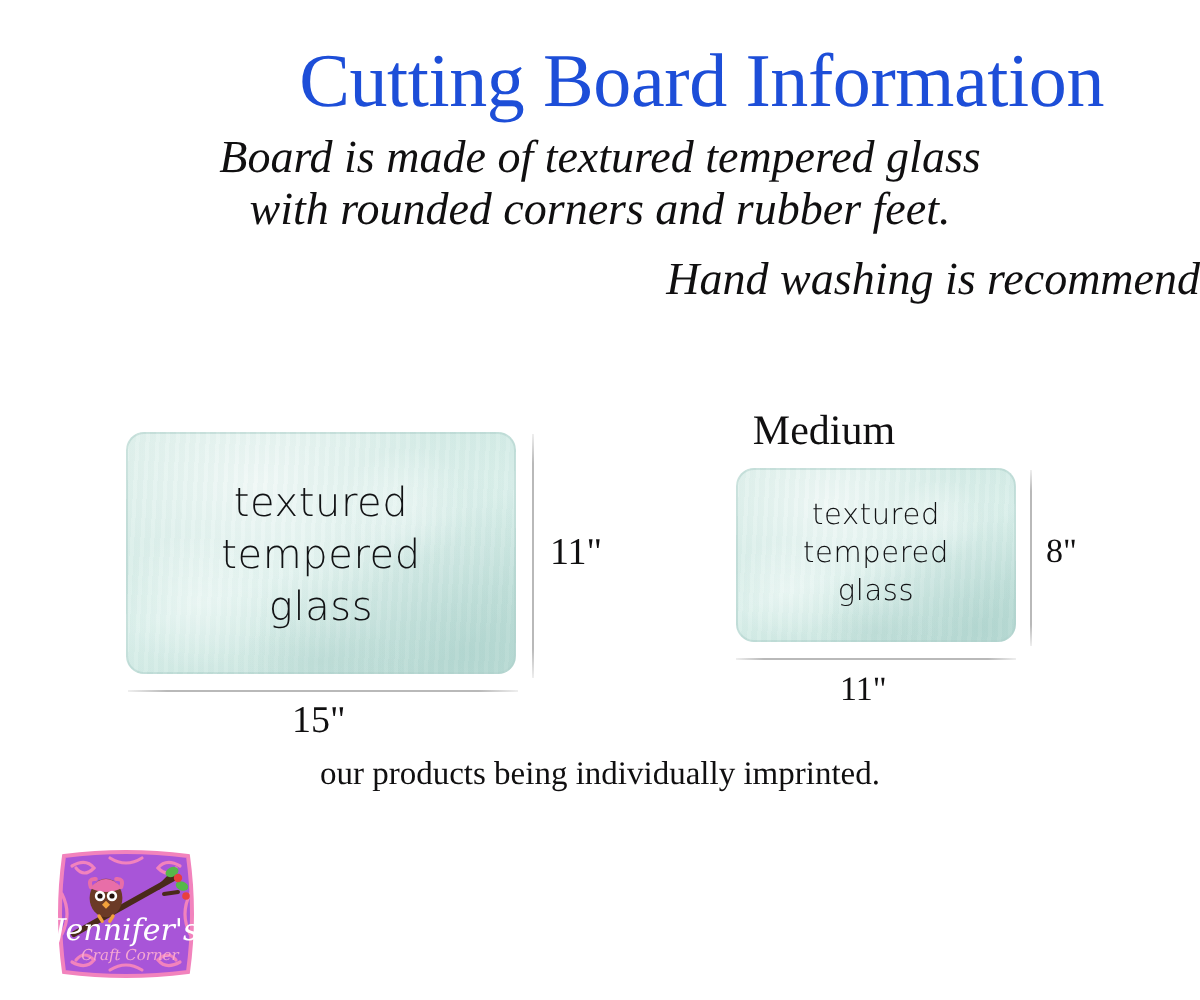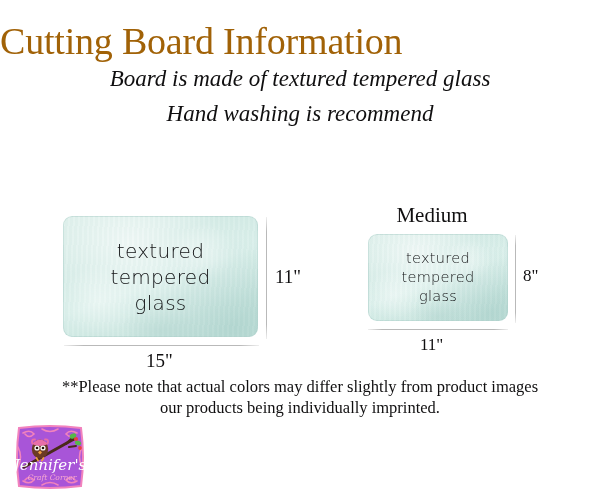--- a/index.html
+++ b/index.html
@@ -22,42 +22,42 @@
     height: 500px;
     background: #ffffff;
   }
 
   
   .page-title {
     position: absolute;
     left: 0;
     top: 20px;
     width: 552px;
-    text-align: left;
+    text-align: right;
     font-family: "Liberation Serif", "DejaVu Serif", serif;
     font-size: 38px;
     line-height: 42px;
     font-weight: 400;
     letter-spacing: -0.2px;
-    color: #a16207;
+    color: #1d4ed8;
   }
   .subtitle-block {
     position: absolute;
     left: 0;
     top: 66px;
     width: 600px;
     text-align: center;
     font-family: "Liberation Serif", "DejaVu Serif", serif;
     font-style: italic;
     font-size: 23px;
     line-height: 26px;
     color: #100f10;
   }
   .subtitle-line { display: block; white-space: nowrap; }
-  .subtitle-line.spaced { margin-top: 9px; }
+  .subtitle-line.spaced { margin-top: 9px; text-align: right; }
 
   
   .board-group { position: absolute; }
 
   .size-label {
     position: absolute;
     text-align: center;
     font-family: "Liberation Serif", "DejaVu Serif", serif;
     font-size: 21px;
     line-height: 23px;
@@ -136,36 +136,37 @@
     font-family: "Liberation Serif", "DejaVu Serif", serif;
     font-size: 16.5px;
     line-height: 21px;
     color: #100f10;
   }
   .disclaimer span { display: block; white-space: nowrap; }
 
   
   .logo {
     position: absolute;
-    left: 12px;
+    left: 25px;
     top: 423px;
     width: 76px;
     height: 68px;
   }
   .logo svg { display: block; }
 </style>
 </head>
 <body>
 
 <div id="page">
 
   <div class="page-title">Cutting Board Information</div>
 
   <div class="subtitle-block">
     <span class="subtitle-line">Board is made of textured tempered glass</span>
+    <span class="subtitle-line">with rounded corners and rubber feet.</span>
     <span class="subtitle-line spaced">Hand washing is recommend</span>
   </div>
 
   <div class="board-group" style="left:0; top:0; width:330px; height:370px;">
 
 
     <div class="board board-lg" style="left:63px; top:216px; width:195px; height:121px;">
       <div class="board-text">
         <span>textured</span>
         <span>tempered</span>
@@ -175,39 +176,38 @@
 
     <div class="dim-line-v" style="left:266px; top:217px; height:122px;"></div>
     <div class="dim-label" style="left:275px; top:266px;">11"</div>
 
     <div class="dim-line-h" style="left:64px; top:345px; width:195px;"></div>
     <div class="dim-label" style="left:146px; top:350px;">15"</div>
   </div>
 
   <div class="board-group" style="left:330px; top:0; width:270px; height:370px;">
 
-    <div class="size-label" style="left:32px; top:204px; width:140px;">Medium</div>
+    <div class="size-label" style="left:12px; top:204px; width:140px;">Medium</div>
 
     <div class="board board-md" style="left:38px; top:234px; width:140px; height:87px;">
       <div class="board-text">
         <span>textured</span>
         <span>tempered</span>
         <span>glass</span>
       </div>
     </div>
 
     <div class="dim-line-v" style="left:185px; top:235px; height:88px;"></div>
     <div class="dim-label md" style="left:193px; top:265px;">8"</div>
 
     <div class="dim-line-h" style="left:38px; top:329px; width:140px;"></div>
     <div class="dim-label md" style="left:90px; top:334px;">11"</div>
   </div>
 
   <div class="disclaimer">
-    <span>**Please note that actual colors may differ slightly from product images</span>
     <span>our products being individually imprinted.</span>
   </div>
 
   <div class="logo">
     <svg width="76" height="68" viewBox="0 0 76 68" xmlns="http://www.w3.org/2000/svg">
 
       <path d="M7 5 Q38 1 69 5 Q73 34 69 63 Q38 67 7 63 Q3 34 7 5 Z" fill="#a855d8"></path>
 
       <path d="M7 5 Q38 1 69 5 Q73 34 69 63 Q38 67 7 63 Q3 34 7 5 Z" fill="none" stroke="#f283bd" stroke-width="2"></path>
 

